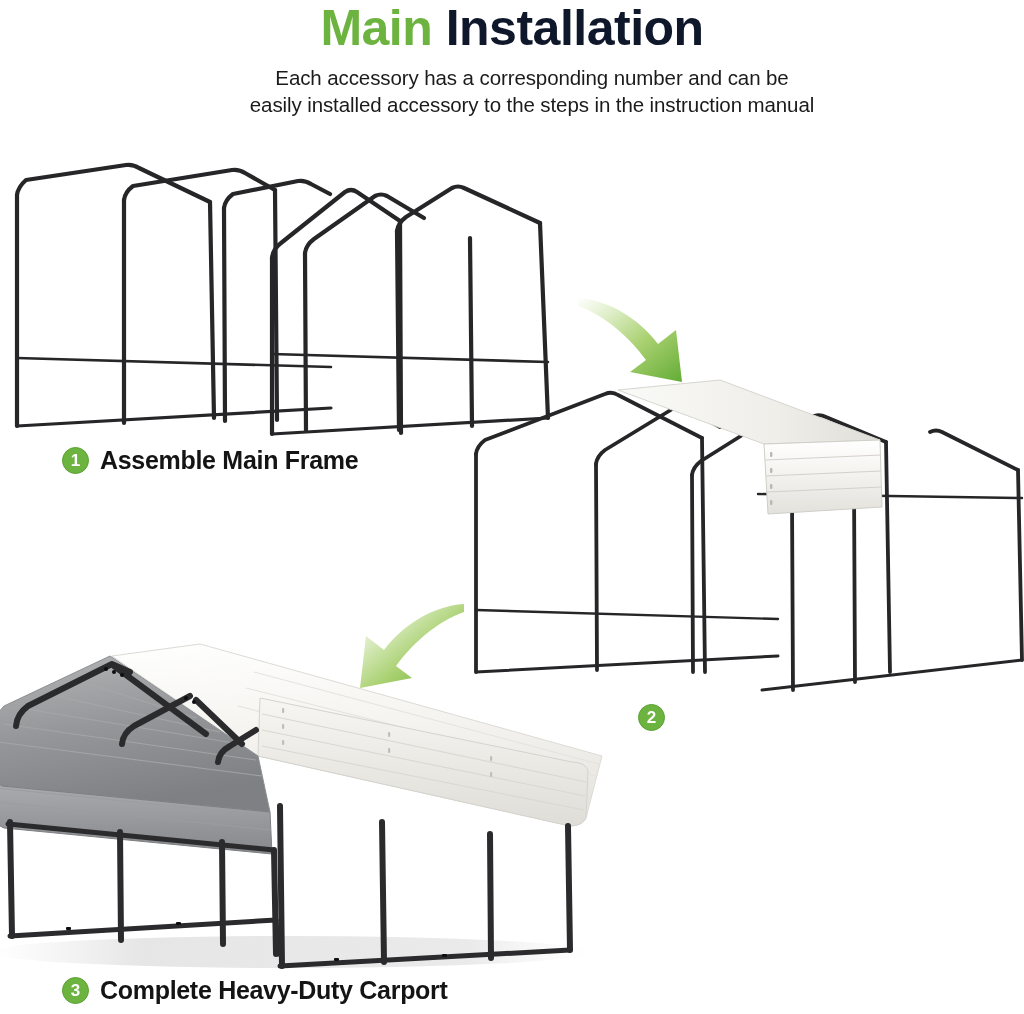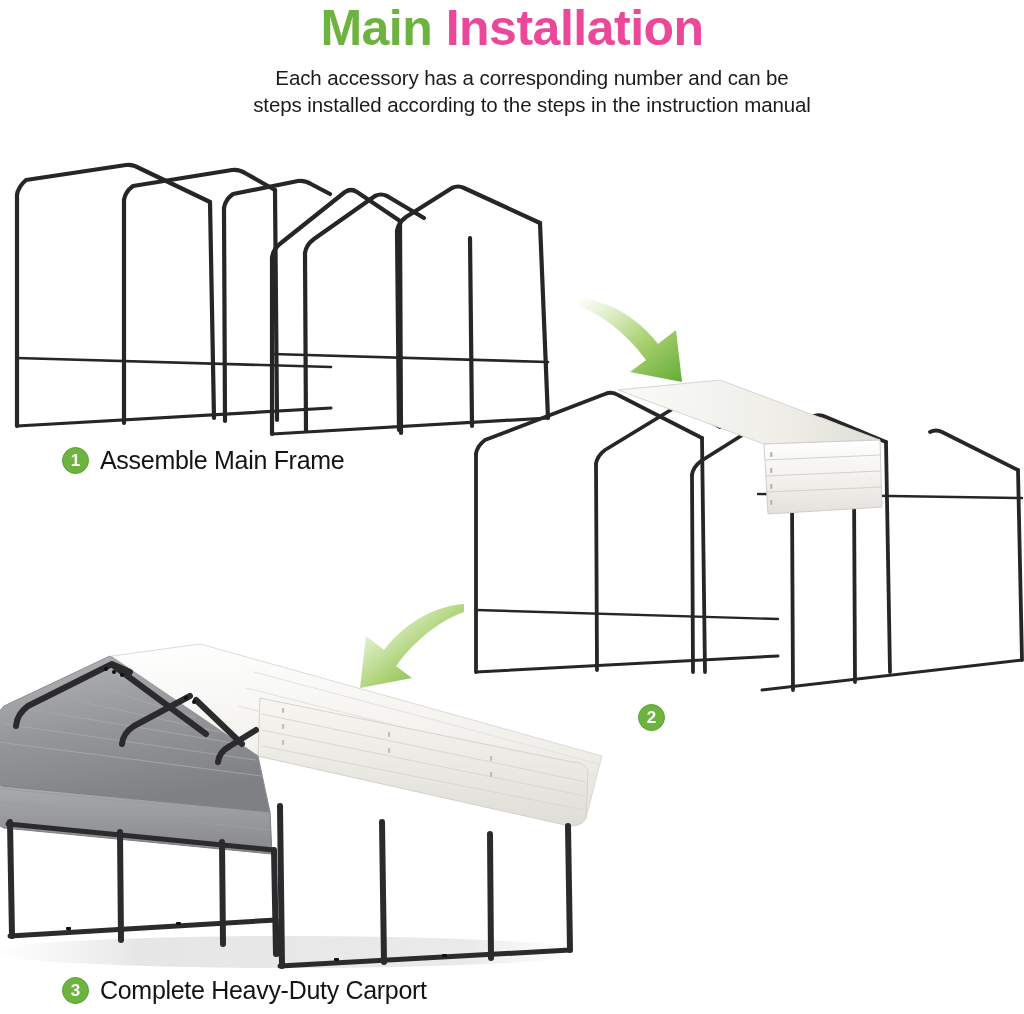--- a/index.html
+++ b/index.html
@@ -10,37 +10,37 @@
   }
   .stage{position:absolute;inset:0;}
 
   
   .header{position:absolute;left:0;top:0;width:1024px;text-align:center;}
   .title{
     font-size:50px;font-weight:700;letter-spacing:-0.5px;line-height:1.04;
     margin:2px 0 0 0;white-space:nowrap;
   }
   .title .word-easy{color:#6DB33F;}
-  .title .word-install{color:#ec4899;text-align:center;}
+  .title .word-install{color:#0f172a;text-align:center;}
   .subtitle{
     font-size:20.5px;font-weight:400;color:#1b1b1b;line-height:1.33;
     margin-top:10px;letter-spacing:-0.1px;
   }
   .subtitle div{white-space:nowrap;margin-left:40px;}
 
   
   .caption{position:absolute;display:flex;align-items:center;gap:11px;}
   .badge{
     width:27px;height:27px;border-radius:50%;
     background:#6DB33F;border:1.5px solid #5aa032;
     display:flex;align-items:center;justify-content:center;
     color:#fff;font-size:17px;font-weight:700;line-height:1;
     box-sizing:border-box;flex:none;
   }
-  .caption-text{font-size:25px;font-weight:400;color:#141414;white-space:nowrap;letter-spacing:-0.3px;}
+  .caption-text{font-size:25px;font-weight:700;color:#141414;white-space:nowrap;letter-spacing:-0.3px;}
 
   .cap1{left:62px;top:446px;}
   .cap2{left:638px;top:704px;}
   .cap3{left:62px;top:976px;}
 
   
   .illus{position:absolute;}
   #fig-frame{left:0px;top:118px;width:570px;height:320px;}
   #fig-panels{left:462px;top:372px;width:562px;height:330px;}
   #fig-done{left:-10px;top:636px;width:640px;height:340px;}
@@ -52,21 +52,21 @@
 <body>
 
 <div class="stage">
 
   <div class="header">
     <h1 class="title">
       <span class="word-easy">Main</span><span>&nbsp;</span><span class="word-install">Installation</span>
     </h1>
     <div class="subtitle">
       <div>Each accessory has a corresponding number and can be</div>
-      <div>steps installed according to the steps in the instruction manual</div>
+      <div>easily installed accessory to the steps in the instruction manual</div>
     </div>
   </div>
 
   <div class="illus" id="fig-frame">
     <svg width="570" height="320" viewBox="0 0 570 320">
       <g fill="none" stroke="#262628" stroke-width="4.2" stroke-linejoin="round" stroke-linecap="round">
 
         <path d="M17 77 L17 308"></path>
         <path d="M17 77 Q18 69 26 62 L126 47 Q133 46 139 50 L210 84"></path>
         <path d="M210 84 L214 300"></path>

